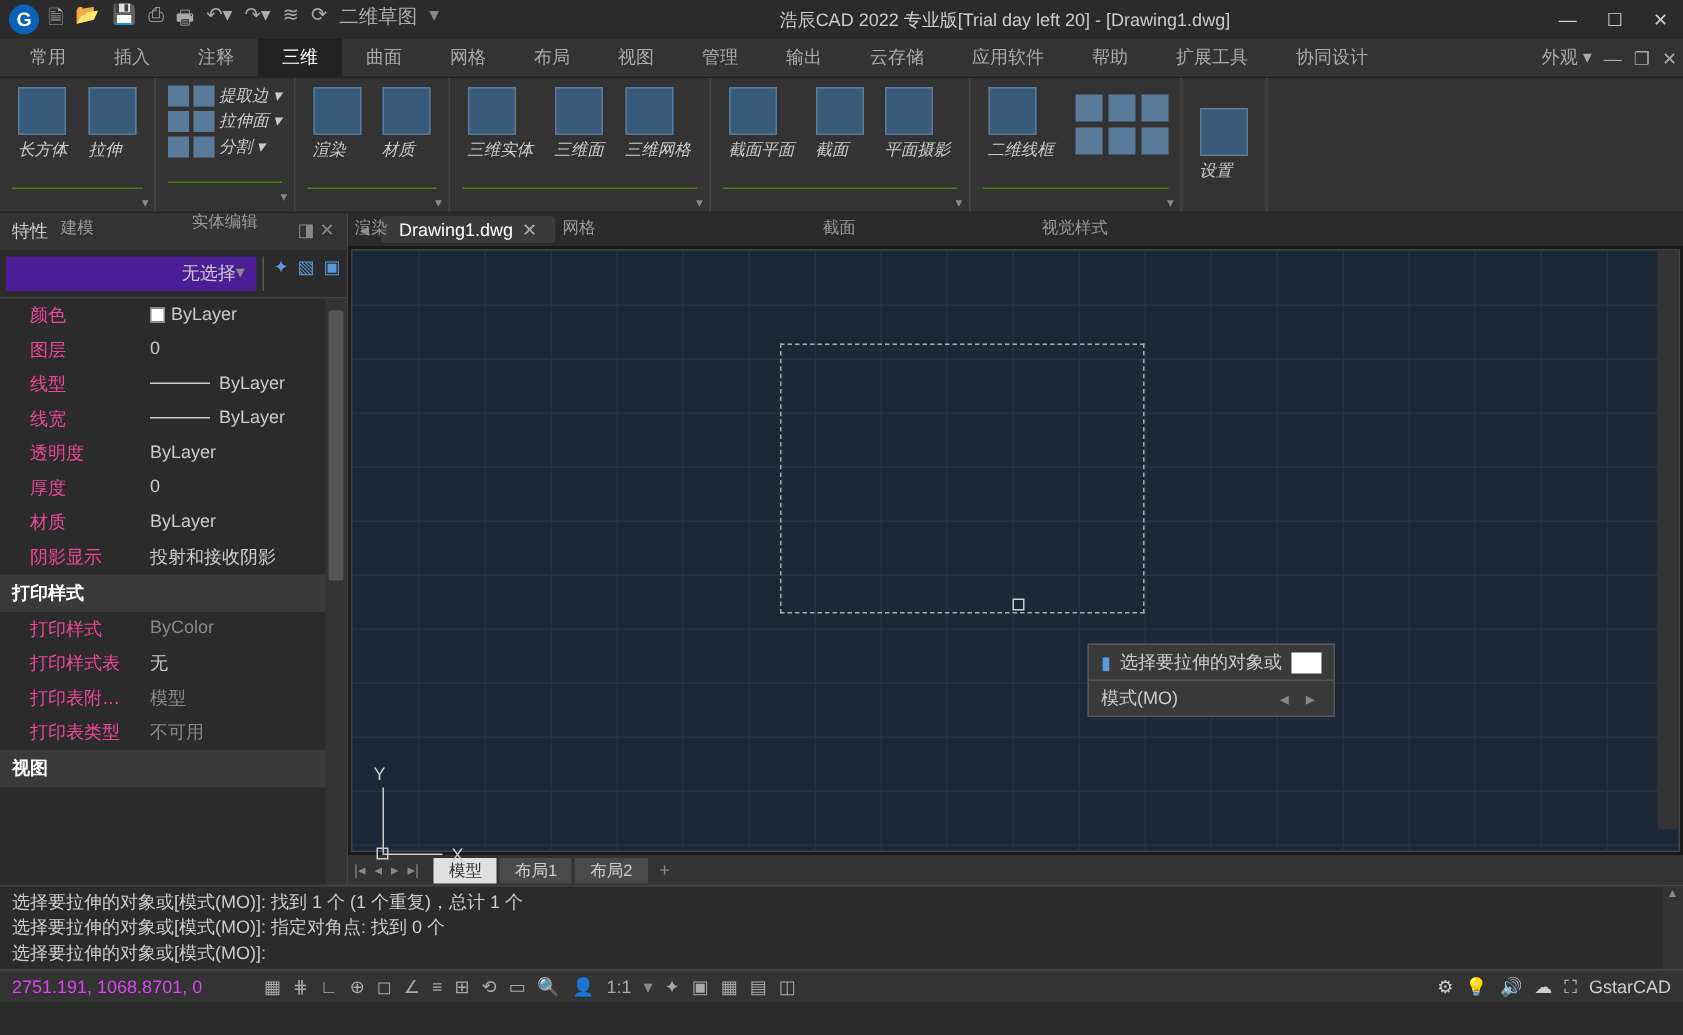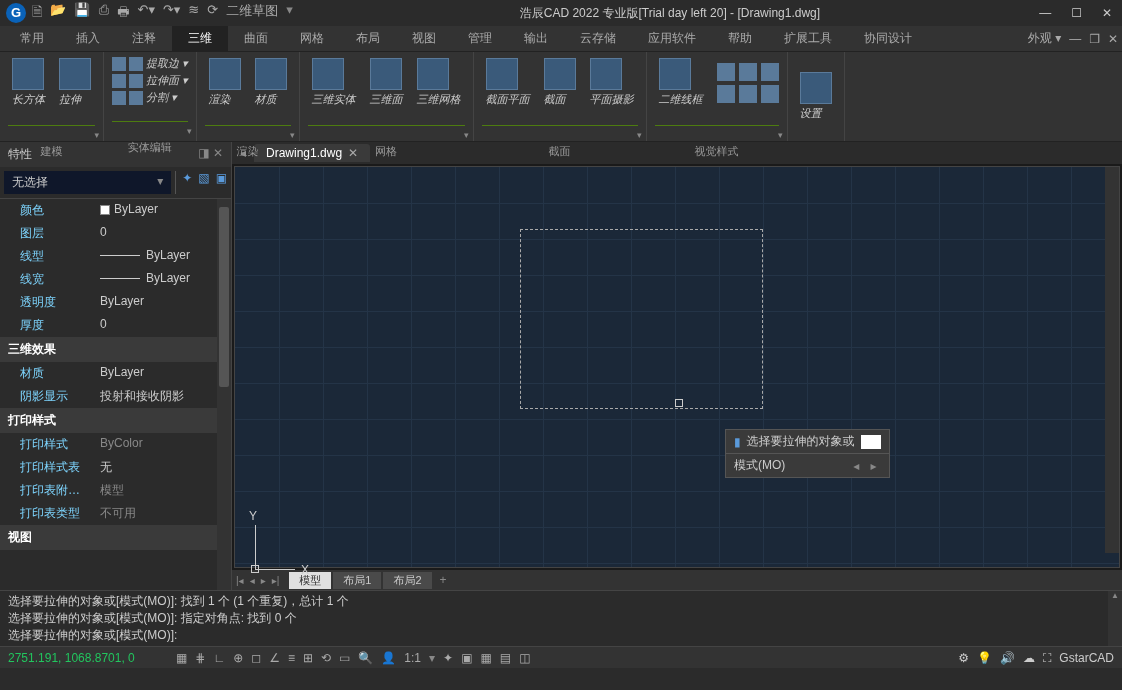--- a/index.html
+++ b/index.html
@@ -35,29 +35,29 @@
 .small-btn { display: flex; align-items: center; gap: 3px; color: #ccc; font-size: 11px; }
 .small-btn .mini-icon { width: 14px; height: 14px; background: #5a7a9a; }
 
 
 .main { display: flex; height: 448px; }
 
 
 .props { width: 232px; background: #2b2b2b; display: flex; flex-direction: column; border-right: 1px solid #444; }
 .props .pheader { background: #333; padding: 4px 8px; color: #ccc; font-size: 12px; display: flex; justify-content: space-between; }
 .props .selector { display: flex; padding: 4px; gap: 4px; background: #2b2b2b; border-bottom: 1px solid #444; }
-.props .selector .sel { flex: 1; background: #0f172a; color: #ccc; padding: 3px 8px; }
+.props .selector .sel { flex: 1; background: #4c1d95; color: #ccc; padding: 3px 8px; text-align: right; }
 .props .selector .btns { display: flex; gap: 6px; border-left: 1px solid #555; padding-left: 6px; }
 .props .selector .btns span { color: #5a9adb; font-size: 12px; }
 .props .body { flex: 1; overflow-y: auto; position: relative; }
 .props .body .scrollbar { position: absolute; right: 0; top: 0; bottom: 0; width: 14px; background: #333; }
 .props .body .scrollbar .thumb { position: absolute; top: 8px; left: 2px; right: 2px; height: 180px; background: #555; border-radius: 2px; }
 .props .section { background: #3a3a3a; color: #fff; padding: 4px 8px; font-weight: bold; font-size: 12px; }
 .props .row { display: flex; padding: 3px 0; }
-.props .row .k { width: 100px; padding-left: 20px; color: #7dd3fc; }
+.props .row .k { width: 100px; padding-left: 20px; color: #ec4899; }
 .props .row .v { flex: 1; color: #ccc; }
 .props .row .v.dim { color: #888; }
 .props .row .swatch { width: 10px; height: 10px; background: #fff; border: 1px solid #888; display: inline-block; margin-right: 4px; vertical-align: middle; }
 .props .row .line-sample { display: inline-block; width: 40px; border-top: 1px solid #ccc; margin-right: 6px; vertical-align: middle; }
 
 
 .draw-wrap { flex: 1; display: flex; flex-direction: column; background: #1a1a1a; }
 .doc-tabs { height: 22px; background: #2b2b2b; display: flex; align-items: center; padding: 0 8px; }
 .doc-tabs .dtab { background: #3a3a3a; color: #fff; padding: 2px 12px; border-radius: 3px 3px 0 0; display: flex; gap: 6px; align-items: center; }
 .canvas { flex: 1; background: #1b2838; position: relative; border: 1px solid #444; margin: 2px; }
@@ -84,21 +84,21 @@
 .layout-tabs .plus { color: #888; padding: 0 6px; }
 
 
 .cmdline { height: 56px; background: #2b2b2b; border-top: 1px solid #444; padding: 2px 8px; overflow: hidden; position: relative; }
 .cmdline .line { color: #ccc; font-size: 12px; line-height: 17px; white-space: nowrap; }
 .cmdline .scroll { position: absolute; right: 0; top: 0; bottom: 0; width: 14px; background: #333; }
 .cmdline .scroll .arrow-up { position: absolute; top: 0; width: 100%; text-align: center; color: #888; font-size: 8px; }
 
 
 .statusbar { height: 22px; background: #333; display: flex; align-items: center; padding: 0 8px; gap: 8px; border-top: 1px solid #444; }
-.statusbar .coords { color: #22c55e; min-width: 160px; }
+.statusbar .coords { color: #d946ef; min-width: 160px; }
 .statusbar .sbtns { display: flex; gap: 8px; }
 .statusbar .sbtns span { color: #aaa; font-size: 12px; }
 .statusbar .right-btns { margin-left: auto; display: flex; gap: 8px; align-items: center; }
 .statusbar .brand { color: #ccc; }
 .canvas .vscroll { position: absolute; right: 0; top: 0; bottom: 14px; width: 14px; background: #333; }
 </style>
 </head>
 <body>
 
 <div class="titlebar">
@@ -281,21 +281,20 @@
           <div class="v"><span class="line-sample"></span>ByLayer</div>
         </div>
         <div class="row">
           <div class="k">透明度</div>
           <div class="v">ByLayer</div>
         </div>
         <div class="row">
           <div class="k">厚度</div>
           <div class="v">0</div>
         </div>
-        <div class="section">三维效果</div>
         <div class="row">
           <div class="k">材质</div>
           <div class="v">ByLayer</div>
         </div>
         <div class="row">
           <div class="k">阴影显示</div>
           <div class="v">投射和接收阴影</div>
         </div>
         <div class="section">打印样式</div>
         <div class="row">

